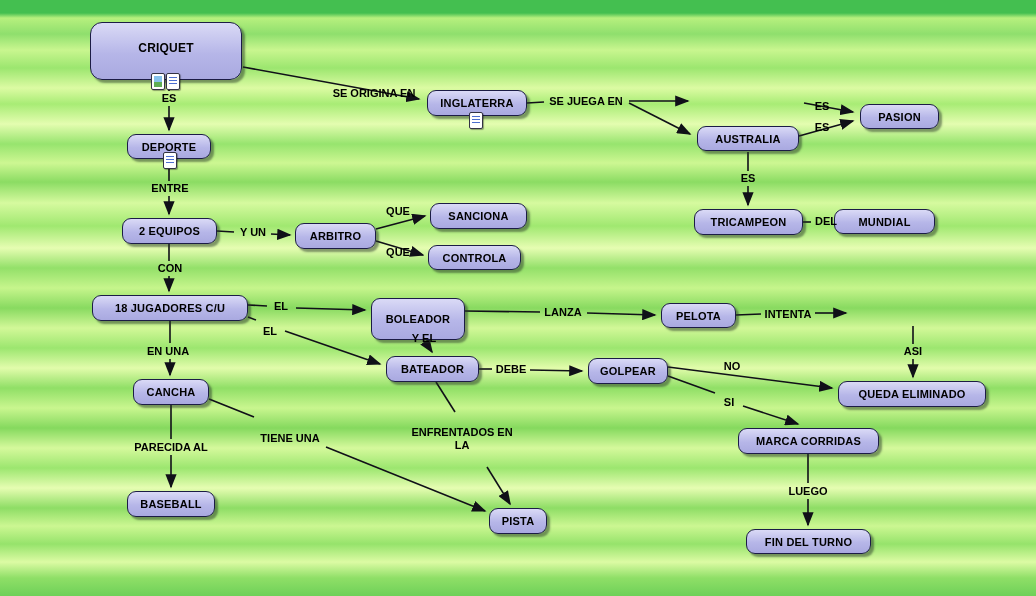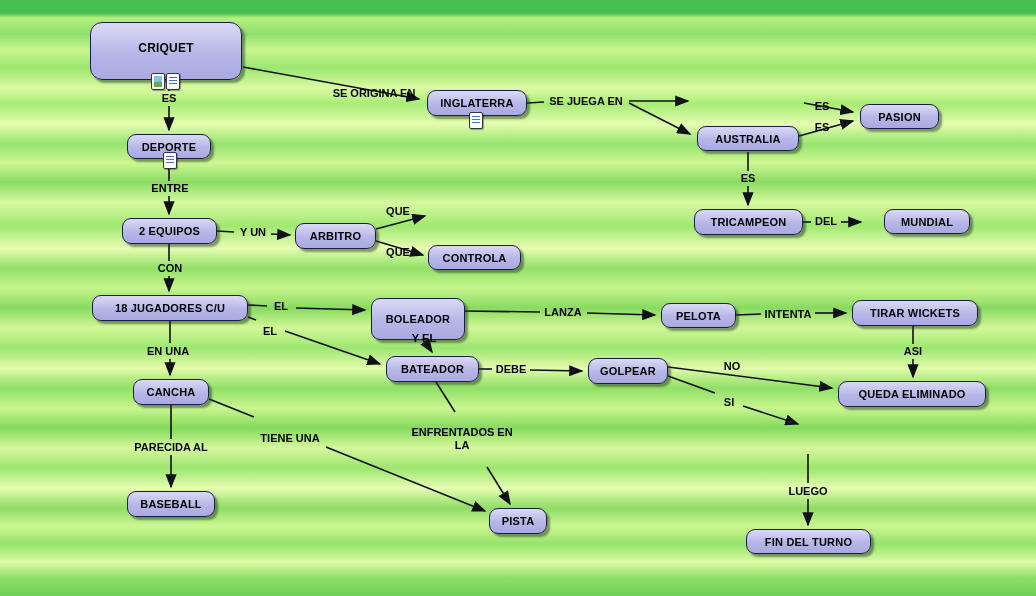--- a/index.html
+++ b/index.html
@@ -100,32 +100,33 @@
       <line x1="808" y1="454" x2="808" y2="483" stroke="#101018" stroke-width="1.6"></line>
       <line x1="808" y1="499" x2="808" y2="525" stroke="#101018" stroke-width="1.6" marker-end="url(#arr)"></line>
     </svg>
 
   <div class="node big" style="left:90px;top:22px;width:152px;height:58px">CRIQUET</div>
   <div class="node" style="left:427px;top:90px;width:100px;height:26px">INGLATERRA</div>
   <div class="node" style="left:697px;top:126px;width:102px;height:25px">AUSTRALIA</div>
   <div class="node" style="left:860px;top:104px;width:79px;height:25px">PASION</div>
   <div class="node" style="left:127px;top:134px;width:84px;height:25px">DEPORTE</div>
   <div class="node" style="left:694px;top:209px;width:109px;height:26px">TRICAMPEON</div>
-  <div class="node" style="left:884px;top:209px;width:86px;height:25px">MUNDIAL</div>
+  <div class="node" style="left:834px;top:209px;width:101px;height:25px">MUNDIAL</div>
   <div class="node" style="left:122px;top:218px;width:95px;height:26px">2 EQUIPOS</div>
   <div class="node" style="left:295px;top:223px;width:81px;height:26px">ARBITRO</div>
+  <div class="node" style="left:430px;top:203px;width:97px;height:26px">SANCIONA</div>
   <div class="node" style="left:428px;top:245px;width:93px;height:25px">CONTROLA</div>
   <div class="node" style="left:92px;top:295px;width:156px;height:26px">18 JUGADORES C/U</div>
   <div class="node" style="left:371px;top:298px;width:94px;height:42px">BOLEADOR</div>
   <div class="node" style="left:661px;top:303px;width:75px;height:25px">PELOTA</div>
-  <div class="node" style="left:852px;top:300px;width:126px;height:26px">TIRAR WICKETS</div>
   <div class="node" style="left:386px;top:356px;width:93px;height:26px">BATEADOR</div>
   <div class="node" style="left:588px;top:358px;width:80px;height:26px">GOLPEAR</div>
   <div class="node" style="left:838px;top:381px;width:148px;height:26px">QUEDA ELIMINADO</div>
   <div class="node" style="left:133px;top:379px;width:76px;height:26px">CANCHA</div>
+  <div class="node" style="left:738px;top:428px;width:141px;height:26px">MARCA CORRIDAS</div>
   <div class="node" style="left:127px;top:491px;width:88px;height:26px">BASEBALL</div>
   <div class="node" style="left:489px;top:508px;width:58px;height:26px">PISTA</div>
   <div class="node" style="left:746px;top:529px;width:125px;height:25px">FIN DEL TURNO</div>
 
   <span class="res img" style="left:151px;top:73px"></span>
   <span class="res doc" style="left:166px;top:73px"></span>
   <span class="res doc" style="left:163px;top:152px"></span>
   <span class="res doc" style="left:469px;top:112px"></span>
 
   <span class="lbl" style="left:169px;top:98px">ES</span>

